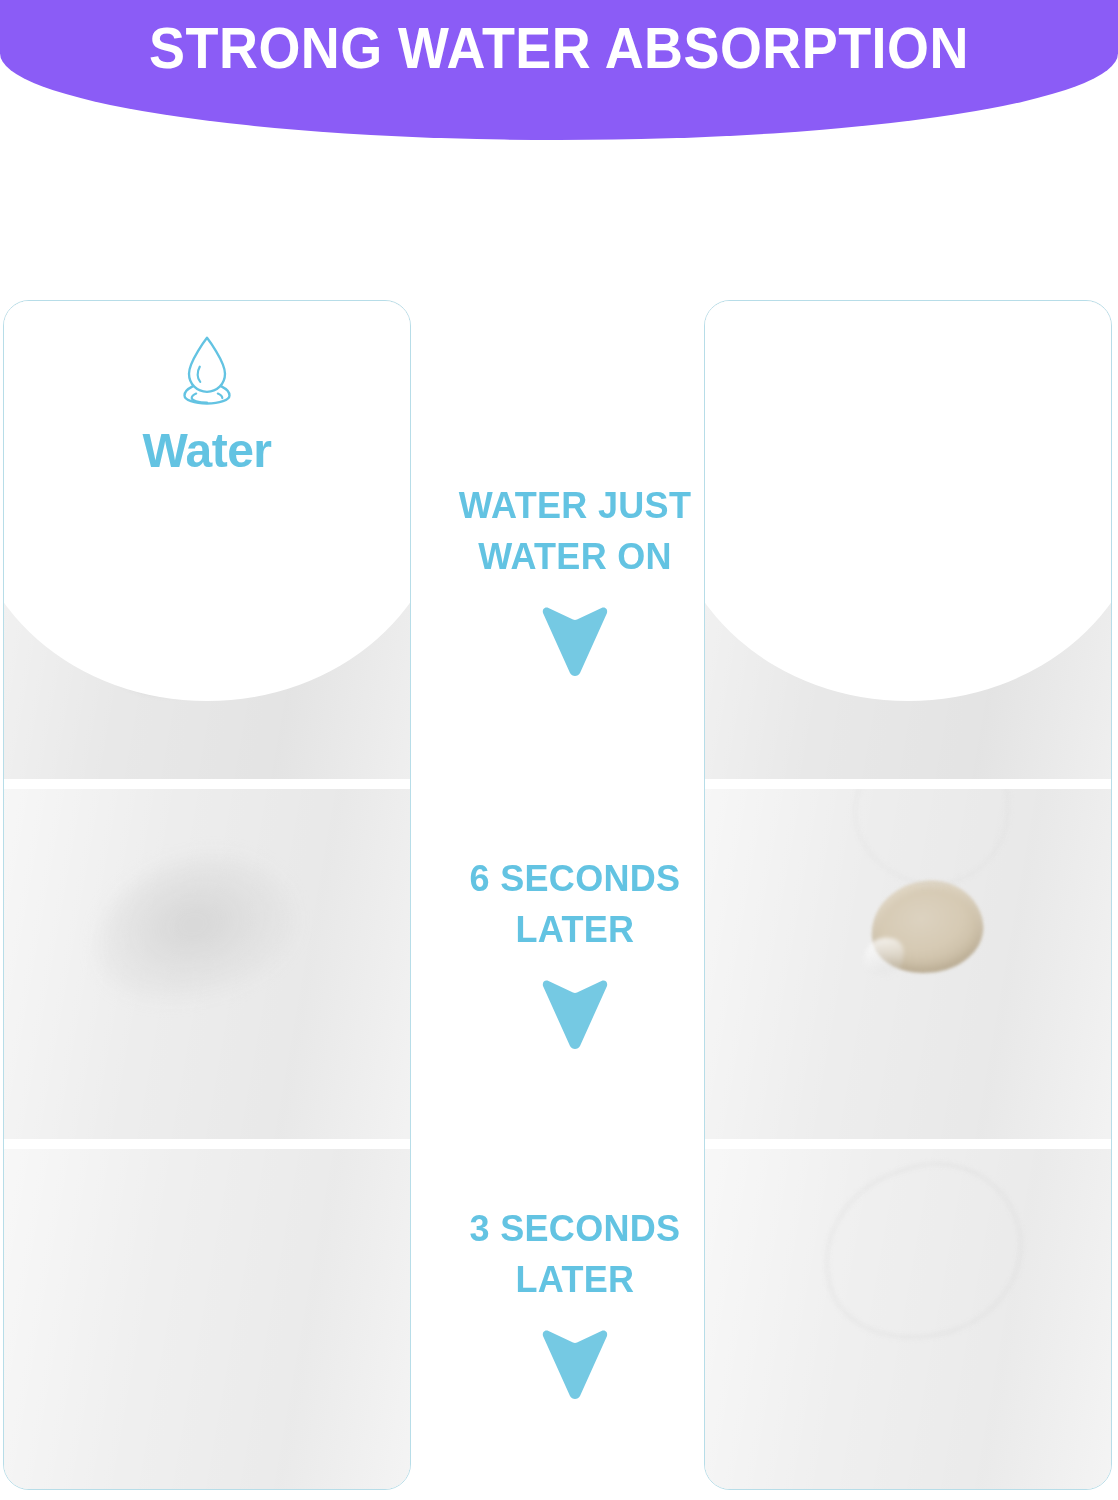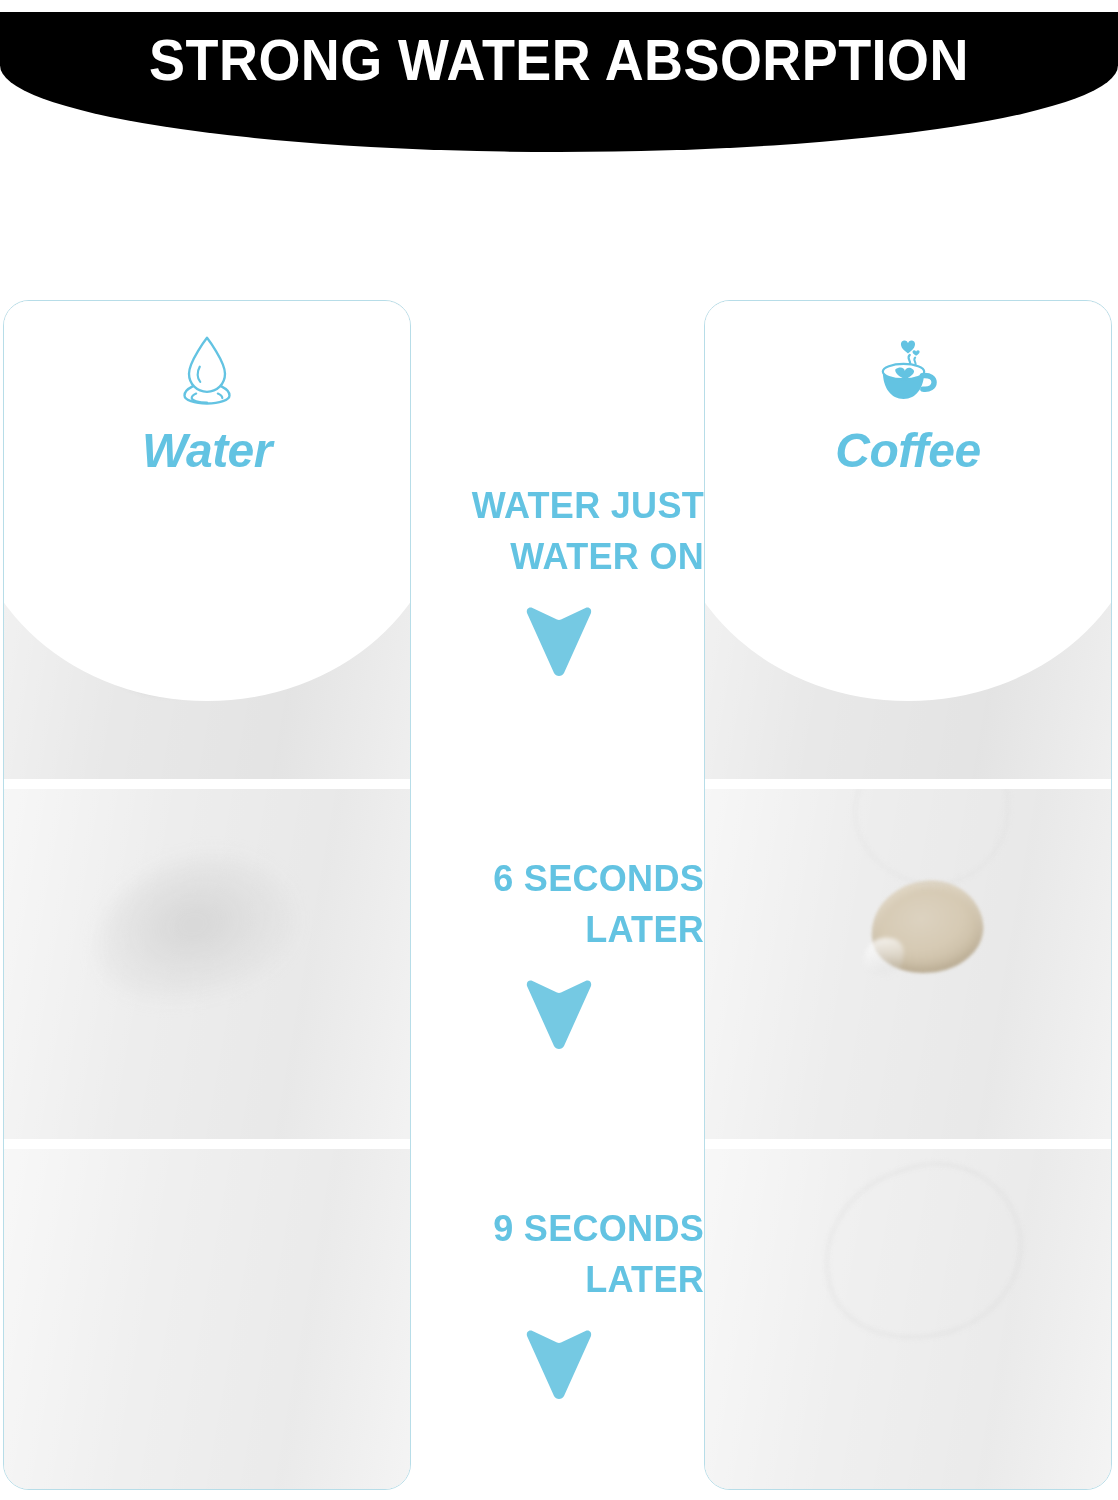--- a/index.html
+++ b/index.html
@@ -12,24 +12,24 @@
     height: 1500px;
     position: relative;
     overflow: hidden;
     font-family: "Liberation Sans", sans-serif;
   }
 
   
   .header-banner {
     position: absolute;
     left: 0;
-    top: 12px;
+    top: 0;
     width: 1118px;
     height: 140px;
-    background: #000000;
+    background: #8b5cf6;
     border-bottom-left-radius: 50% 62%;
     border-bottom-right-radius: 50% 62%;
     overflow: hidden;
   }
   .header-title {
     position: absolute;
     left: 0;
     top: 0;
     width: 1118px;
     text-align: center;
@@ -104,21 +104,20 @@
     z-index: 3;
   }
 
   .card-head {
     position: absolute;
     left: 0;
     top: 0;
     width: 100%;
     z-index: 4;
     text-align: center;
-    font-style: italic;
   }
   .card-icon {
     display: block;
     margin: 26px auto 0 auto;
     width: 90px;
     height: 90px;
   }
   .card-label {
     display: block;
     margin-top: 6px;
@@ -245,23 +244,23 @@
   .center-col {
     position: absolute;
     left: 414px;
     top: 300px;
     width: 290px;
     height: 1200px;
     z-index: 5;
   }
   .step {
     position: absolute;
-    left: 0;
+    left: 16px;
     width: 290px;
-    text-align: right;
+    text-align: center;
   }
   .step-1 { top: 180px; }
   .step-2 { top: 553px; }
   .step-3 { top: 903px; }
 
   .step-text {
     display: block;
     color: #63c3e2;
     font-size: 36px;
     font-weight: bold;
@@ -318,34 +317,20 @@
       <div class="blob coffee-faded"></div>
       <div class="ghost-mark ghost-b"></div>
     </div>
     <div class="fabric-row row-3 lightest">
       <div class="ghost-mark ghost-a"></div>
     </div>
   </div>
 
   <div class="card-dome"></div>
 
-  <div class="card-head">
-    <svg class="card-icon" viewBox="0 0 100 100">
-      <path d="M46 26 C41 22 41 15.5 45.5 15 C48 14.7 49.5 16.4 50 18 C50.5 16.4 52 14.7 54.5 15 C59 15.5 59 22 54 26 L50 29.5 Z" fill="#63c3e2"></path>
-      <path d="M57 30.5 C54.5 28.8 54.5 26 56.8 25.8 C58 25.7 58.8 26.6 59 27.4 C59.2 26.6 60 25.7 61.2 25.8 C63.5 26 63.5 28.8 61 30.5 L59 31.9 Z" fill="#63c3e2"></path>
-      <path d="M52 31 C47 35 56 39 51 44" fill="none" stroke="#63c3e2" stroke-width="2.4" stroke-linecap="round"></path>
-      <path d="M58 34 C54.5 37 61 40 57.5 43.5" fill="none" stroke="#63c3e2" stroke-width="2.2" stroke-linecap="round"></path>
-      <path d="M22 49 L68 49 C68 68 59 80 45 80 C31 80 22 68 22 49 Z" fill="#63c3e2"></path>
-      <ellipse cx="45" cy="49.5" rx="23" ry="8.5" fill="#ffffff"></ellipse>
-      <ellipse cx="45" cy="49.5" rx="23" ry="8.5" fill="none" stroke="#63c3e2" stroke-width="2.4"></ellipse>
-      <path d="M36 47 C41 43.5 46 45 46.5 49 C47 45 52.5 43.5 56 47.5 C59 51 52 56 46.5 58 C41.5 56 34.5 51 36 47 Z" fill="#63c3e2"></path>
-      <path d="M66 54 C75 53 79 57 79 61.5 C79 66.5 74 70 66.5 69" fill="none" stroke="#63c3e2" stroke-width="6" stroke-linecap="round"></path>
-    </svg>
-    <span class="card-label">Coffee</span>
-  </div>
 </div>
 
 <div class="center-col">
 
   <div class="step step-1">
     <span class="step-text">WATER JUST</span>
     <span class="step-text">WATER ON</span>
     <svg class="step-arrow" viewBox="0 0 76 74">
       <path d="M6 9 C5 5 8 2.5 11.5 4 L36 15.5 C37.3 16.1 38.7 16.1 40 15.5 L64.5 4 C68 2.5 71 5 70 9 L43 69 C41 73 35 73 33 69 Z" fill="#75c9e3"></path>
     </svg>
@@ -353,20 +338,20 @@
 
   <div class="step step-2">
     <span class="step-text">6 SECONDS</span>
     <span class="step-text">LATER</span>
     <svg class="step-arrow" viewBox="0 0 76 74">
       <path d="M6 9 C5 5 8 2.5 11.5 4 L36 15.5 C37.3 16.1 38.7 16.1 40 15.5 L64.5 4 C68 2.5 71 5 70 9 L43 69 C41 73 35 73 33 69 Z" fill="#75c9e3"></path>
     </svg>
   </div>
 
   <div class="step step-3">
-    <span class="step-text">9 SECONDS</span>
+    <span class="step-text">3 SECONDS</span>
     <span class="step-text">LATER</span>
     <svg class="step-arrow" viewBox="0 0 76 74">
       <path d="M6 9 C5 5 8 2.5 11.5 4 L36 15.5 C37.3 16.1 38.7 16.1 40 15.5 L64.5 4 C68 2.5 71 5 70 9 L43 69 C41 73 35 73 33 69 Z" fill="#75c9e3"></path>
     </svg>
   </div>
 
 </div>
 
 </body></html>

